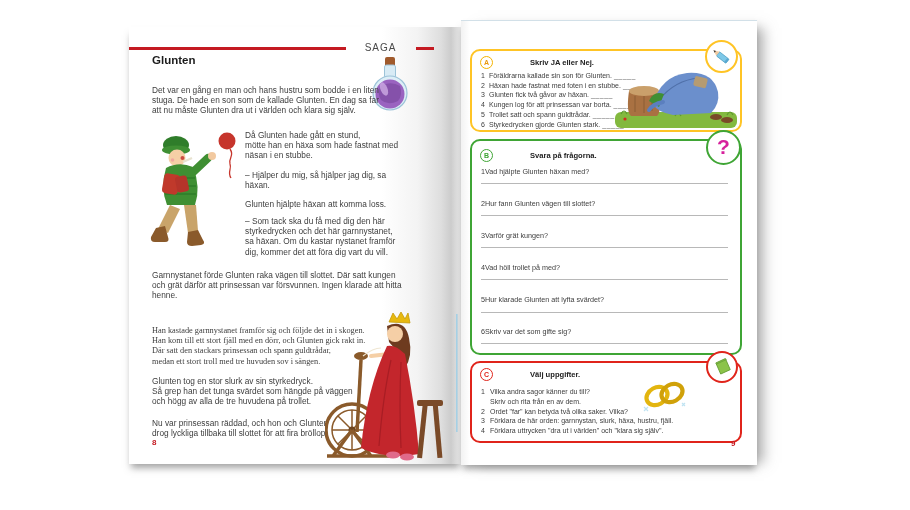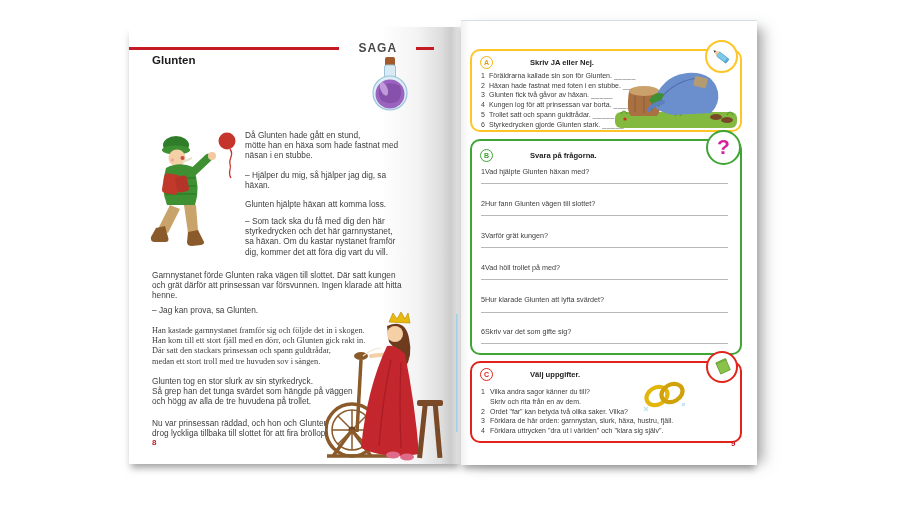--- a/index.html
+++ b/index.html
@@ -22,21 +22,21 @@
     box-shadow:12px 3px 12px -5px rgba(110,110,110,.5),0 6px 7px -2px rgba(90,90,90,.55);
   }
   .abs{position:absolute;}
   .ml{white-space:pre-line;}
 
   
   .saga-rule{left:0;top:17px;width:305px;display:flex;align-items:center;}
   .saga-rule .bar{height:3px;background:#c41a22;}
   .saga-rule .bar.b1{width:246px;}
   .saga-rule .bar.b2{width:21px;}
-  .saga-label{font-size:12px;font-weight:bold;color:#4a4a4a;letter-spacing:1px;margin:0 19px;line-height:8px;}
+  .saga-label{font-size:10px;font-weight:normal;color:#4a4a4a;letter-spacing:1px;margin:0 19px;line-height:8px;}
   .story-title{left:23px;top:27px;font-size:11.5px;font-weight:bold;color:#1c1c1c;}
   .para{font-size:8.3px;line-height:10.2px;color:#3d3d3d;}
   .pagenum{font-size:8px;font-weight:bold;color:#c41a22;}
 
   
   .ex-box{position:absolute;left:9px;width:268px;border-radius:10px;background:#fff;}
   .box-a{top:28px;height:79px;border:2.5px solid #ffc425;}
   .box-b{top:118px;height:212px;border:2.5px solid #3fa535;}
   .box-c{top:340px;height:78px;border:2.5px solid #e0241b;}
   .sec-head{position:absolute;left:8px;display:flex;align-items:center;}
@@ -76,20 +76,23 @@
 
     <svg class="abs" style="left:243px;top:29px;" width="36" height="56" viewBox="0 0 36 56">
       <rect x="13" y="1" width="10" height="10" rx="2" fill="#a05a2c"></rect>
       <rect x="12.5" y="9" width="11" height="13" rx="2" fill="#d8ebf5" stroke="#9cc3d8" stroke-width="1"></rect>
       <circle cx="18" cy="37" r="17" fill="#ddeef7" stroke="#9cc3d8" stroke-width="1.2"></circle>
       <circle cx="18" cy="38" r="14.5" fill="#9a63c0"></circle>
       <path d="M8 31 q10 -7 20 -1 q3 9 -2 15 q-10 5 -17 -1 q-4 -7 -1 -13" fill="#7d4ba3" opacity=".75"></path>
       <ellipse cx="12" cy="33" rx="3.5" ry="7" fill="#c9a6e0" opacity=".85" transform="rotate(-22 12 33)"></ellipse>
     </svg>
 
+    <div class="abs para ml" style="left:23px;top:58px;width:300px;">Det var en gång en man och hans hustru som bodde i en liten
+stuga. De hade en son som de kallade Glunten. En dag sa far
+att nu måste Glunten dra ut i världen och klara sig själv.</div>
 
     <svg class="abs" style="left:17px;top:103px;" width="100" height="133" viewBox="0 0 100 133">
       <circle cx="81" cy="11" r="8.5" fill="#c6352c"></circle>
       <path d="M84 19 c5 7 -2 9 0 15 c2 5 -3 8 1 14" stroke="#c6352c" stroke-width="1.3" fill="none"></path>
       <path d="M44 45 L62 28" stroke="#3f8f33" stroke-width="8" stroke-linecap="round"></path>
       <circle cx="66" cy="26" r="4" fill="#f2c9a0"></circle>
       <ellipse cx="30" cy="15" rx="13" ry="9" fill="#2f7d2a"></ellipse>
       <ellipse cx="30" cy="20" rx="14" ry="4.5" fill="#3f8f33"></ellipse>
       <circle cx="31" cy="28" r="8.5" fill="#f5cfa6"></circle>
       <circle cx="36.5" cy="28" r="2" fill="#cc4b42"></circle>
@@ -111,21 +114,20 @@
 mötte han en häxa som hade fastnat med
 näsan i en stubbe.</div>
     <div class="abs para ml" style="left:116px;top:172px;width:170px;">Glunten hjälpte häxan att komma loss.</div>
     <div class="abs para ml" style="left:116px;top:189px;width:170px;">– Som tack ska du få med dig den här
 styrkedrycken och det här garnnystanet,
 sa häxan. Om du kastar nystanet framför
 dig, kommer det att föra dig vart du vill.</div>
     <div class="abs para ml" style="left:23px;top:243px;width:310px;">Garnnystanet förde Glunten raka vägen till slottet. Där satt kungen
 och grät därför att prinsessan var försvunnen. Ingen klarade att hitta
 henne.</div>
-    <div class="abs para ml" style="left:23px;top:278px;width:310px;">– Jag kan prova, sa Glunten.</div>
     <div class="abs para ml" style="left:23px;top:299px;width:310px;font-family:Liberation Serif, serif;">Han kastade garnnystanet framför sig och följde det in i skogen.
 Han kom till ett stort fjäll med en dörr, och Glunten gick rakt in.
 Där satt den stackars prinsessan och spann guldtrådar,
 medan ett stort troll med tre huvuden sov i sängen.</div>
     <div class="abs para ml" style="left:23px;top:349px;width:310px;">Glunten tog en stor slurk av sin styrkedryck.
 Så grep han det tunga svärdet som hängde på väggen
 och högg av alla de tre huvudena på trollet.</div>
     <div class="abs para ml" style="left:23px;top:391px;width:310px;">Nu var prinsessan räddad, och hon och Glunten
 drog lyckliga tillbaka till slottet för att fira bröllop.</div>
 

